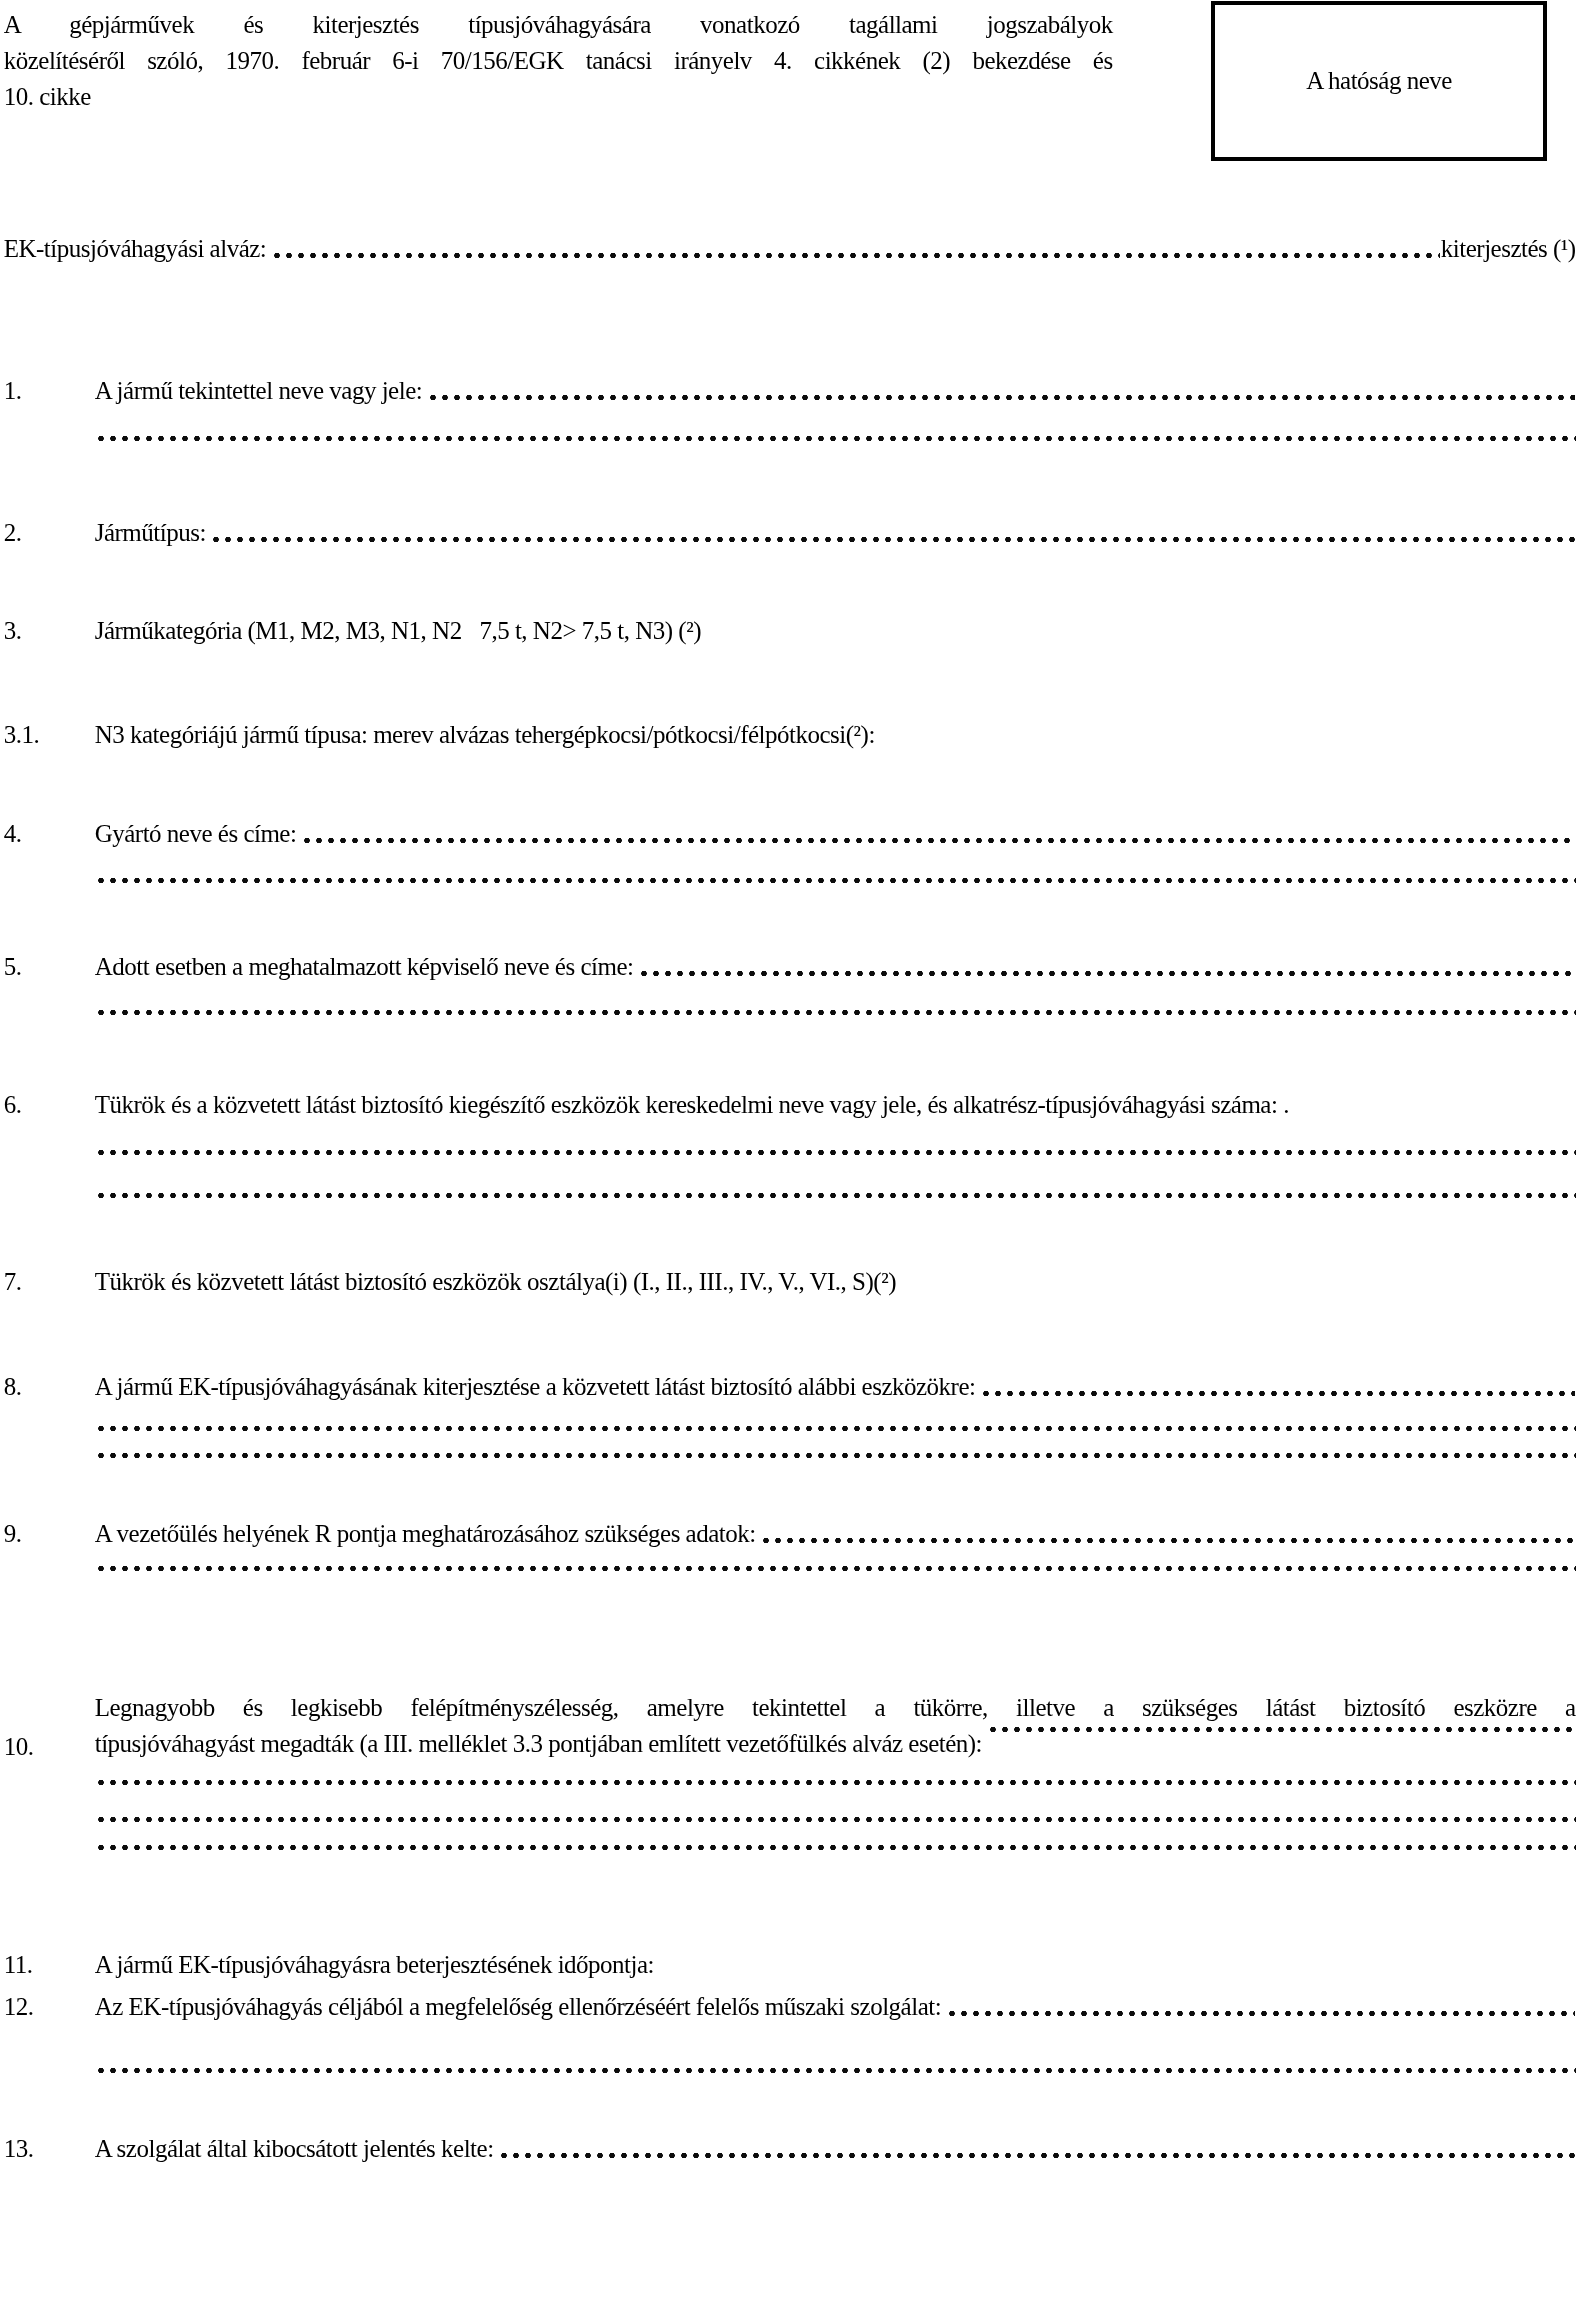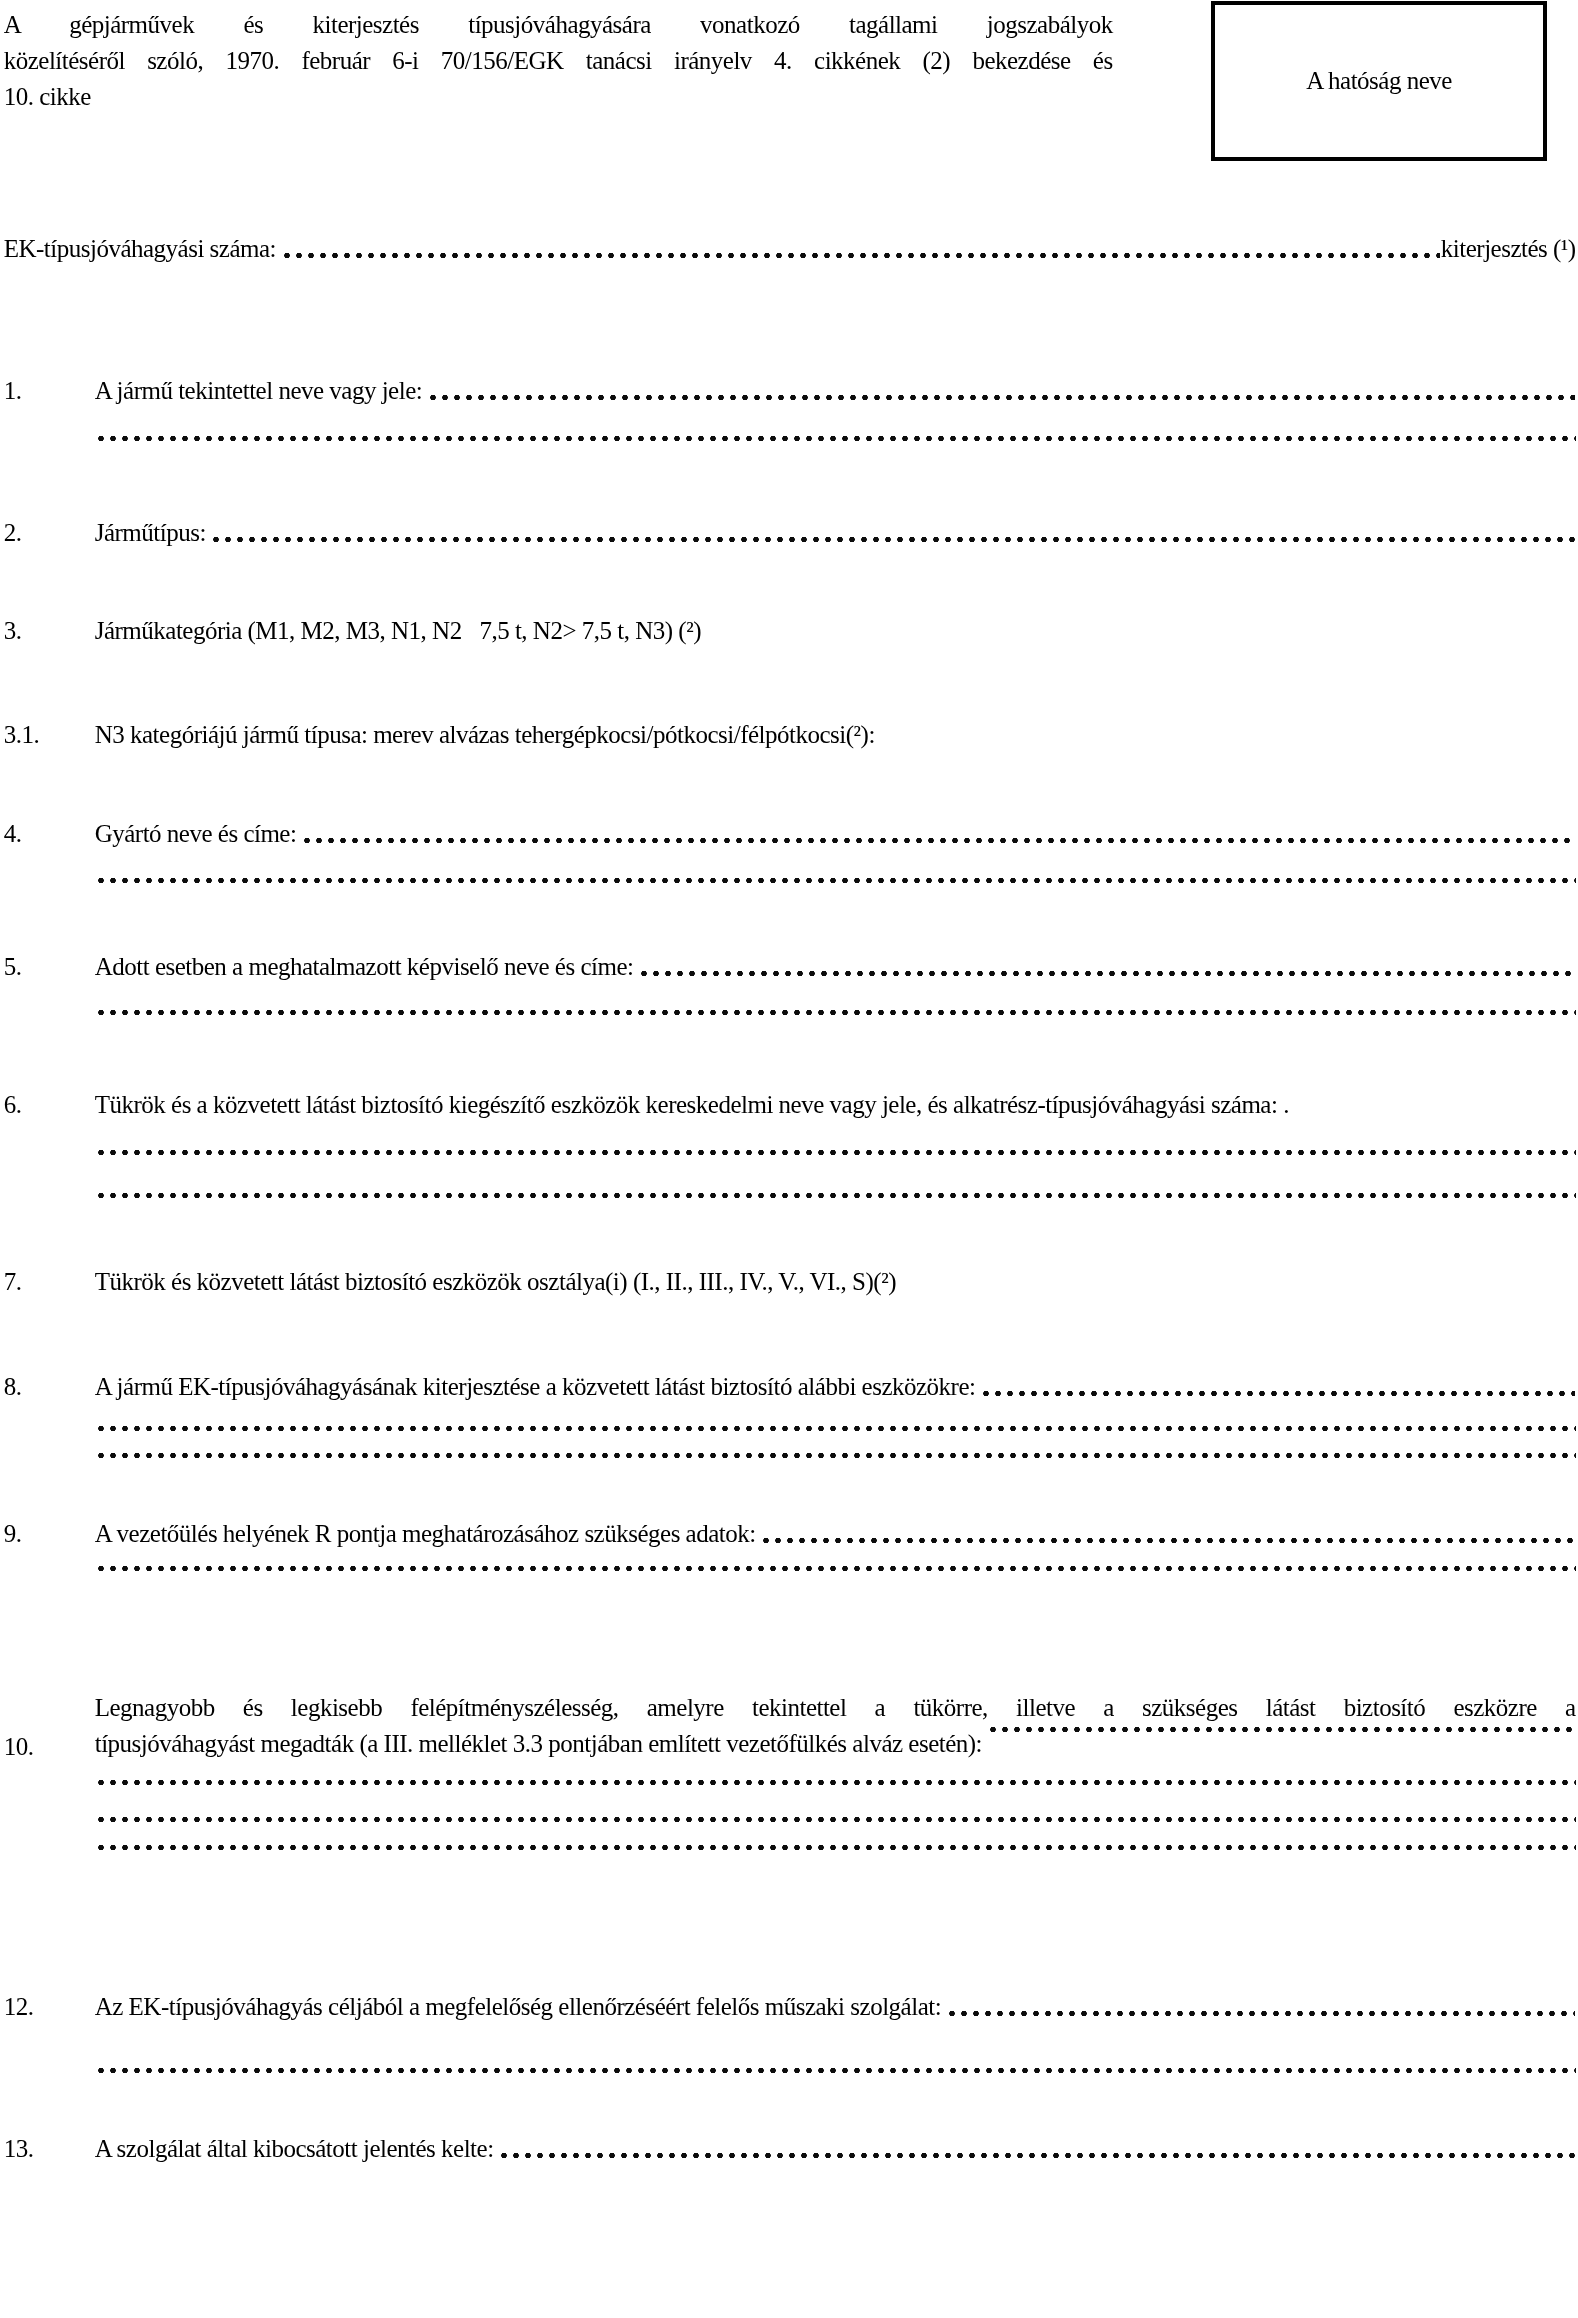--- a/index.html
+++ b/index.html
@@ -72,21 +72,21 @@
     <div class="just">A gépjárművek és kiterjesztés típusjóváhagyására vonatkozó tagállami jogszabályok</div>
     <div class="just">közelítéséről szóló, 1970. február 6-i 70/156/EGK tanácsi irányelv 4. cikkének (2) bekezdése és</div>
     <div>10. cikke</div>
   </div>
 
   <div class="authority-box">
     <span>A hatóság neve</span>
   </div>
 
   <div class="row" style="top:234px">
-    <span class="txt">EK-típusjóváhagyási száma:</span>
+    <span class="txt">EK-típusjóváhagyási alváz:</span>
     <span class="leader"></span>
     <span class="txt">kiterjesztés (¹)</span>
   </div>
 
   <div class="row" style="top:376px">
     <span class="num">1.</span>
     <span class="txt">A jármű tekintettel neve vagy jele:</span>
     <span class="leader"></span>
   </div>
   <div class="dotline" style="top:435px"></div>
@@ -155,20 +155,24 @@
       <div class="l2">
         <span class="txt">típusjóváhagyást megadták (a III. melléklet 3.3 pontjában említett vezetőfülkés alváz esetén):</span>
         <span class="leader"></span>
       </div>
     </div>
   </div>
   <div class="dotline" style="top:1779px"></div>
   <div class="dotline" style="top:1816px"></div>
   <div class="dotline" style="top:1844px"></div>
 
+  <div class="row" style="top:1950px">
+    <span class="num">11.</span>
+    <span class="txt">A jármű EK-típusjóváhagyásra beterjesztésének időpontja:</span>
+  </div>
 
   <div class="row" style="top:1992px">
     <span class="num">12.</span>
     <span class="txt">Az EK-típusjóváhagyás céljából a megfelelőség ellenőrzéséért felelős műszaki szolgálat:</span>
     <span class="leader"></span>
   </div>
   <div class="dotline" style="top:2067px"></div>
 
   <div class="row" style="top:2134px">
     <span class="num">13.</span>

